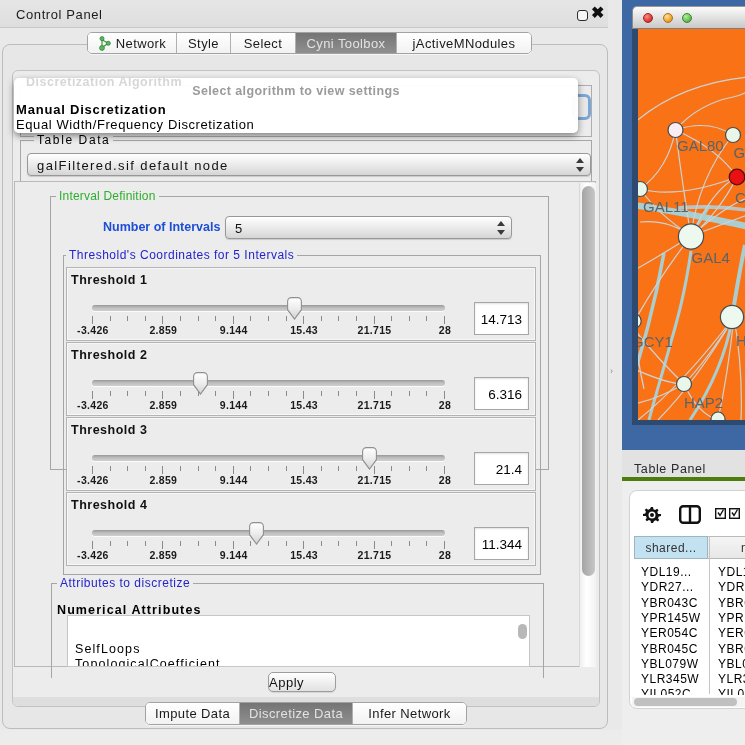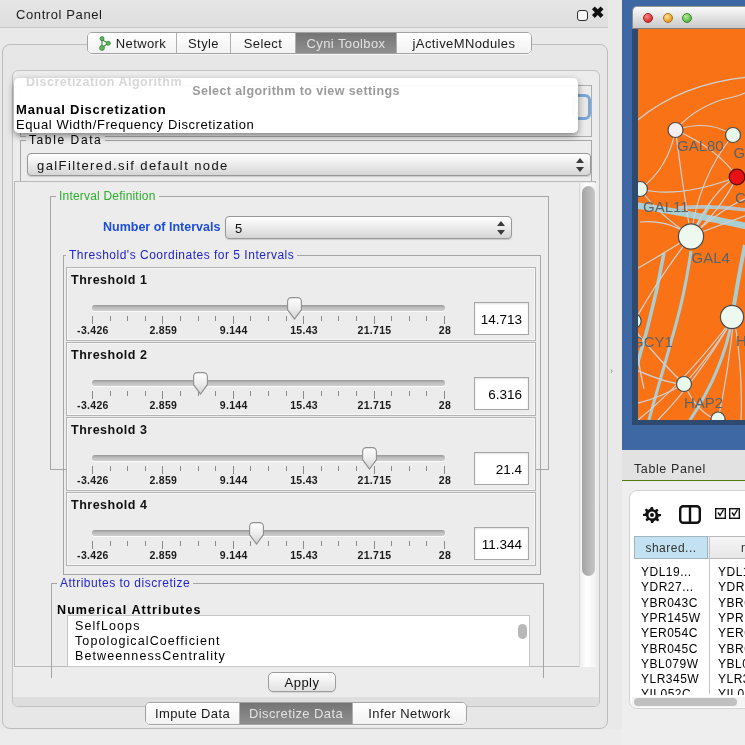--- a/index.html
+++ b/index.html
@@ -63,35 +63,35 @@
   .tlabels { position:absolute; top:56px; left:0; font-size:10.5px; font-weight:bold; color:#1a1a1a; }
   .tlabels span { position:absolute; transform:translateX(-50%); white-space:nowrap; letter-spacing:0.3px; }
   .thumb { position:absolute; top:29px; width:15px; height:23px; }
   .valbox { position:absolute; left:407px; top:34px; width:55px; height:33px; background:#fff; border:1px solid #a6a6a6; box-shadow:inset 0 1px 2px rgba(0,0,0,0.12); }
   .valbox span { position:absolute; right:6px; top:50%; transform:translateY(-50%); font-size:13.5px; color:#000; }
 
   .attrbox { left:36px; top:401px; width:493px; height:95px; border:1px solid #a5a5a5; border-bottom:none; }
   .attrbox>.tlabel { left:5px; color:#2424cc; }
   #numattr { left:42px; top:421px; font-size:12.5px; letter-spacing:1.1px; font-weight:bold; color:#000; }
   #attrlist { left:52px; top:433px; width:463px; height:52px; background:#fff; border:1px solid #c6c6c6; font-size:12.5px; letter-spacing:1.1px; color:#000; overflow:hidden; }
-  #attrlist { padding-top:3px; } #attrlist div { margin-left:7px; height:15px; line-height:15px; }
+  #attrlist { padding-top:26px; } #attrlist div { margin-left:7px; height:15px; line-height:15px; }
   #attrthumb { position:absolute; right:2px; top:8px; width:9px; height:60px; background:#b8b8b8; border-radius:5px; }
 
-  #applybtn { left:268px; top:672px; width:68px; height:20px; border:1px solid #9d9d9d; border-radius:5px; background:linear-gradient(#ffffff,#ededed 60%,#e2e2e2); text-align:center; font-size:13px; letter-spacing:0.5px; color:#111; line-height:19px; box-shadow:0 1px 1px rgba(0,0,0,0.1); }
+  #applybtn { left:268px; top:672px; width:68px; height:20px; border:1px solid #9d9d9d; border-radius:5px; background:linear-gradient(#ffffff,#ededed 60%,#e2e2e2); font-size:13px; letter-spacing:0.5px; color:#111; line-height:19px; box-shadow:0 1px 1px rgba(0,0,0,0.1); }
 
   
   #desktop { left:622px; top:0; width:123px; height:450px; background:#3e68a4; }
   #netwin { left:632px; top:6px; width:113px; height:419px; }
   #nettitle { left:0; top:0; width:113px; height:23px; background:linear-gradient(#fbfbfb,#c9c9c9); border-bottom:1px solid #7e7e7e; border-radius:5px 0 0 0; border-left:1px solid #8a8a8a; border-top:1px solid #999; }
   .tl { position:absolute; top:50%; transform:translateY(-50%); width:10px; height:10px; border-radius:50%; }
   #netleft { left:0; top:23px; width:6px; height:391px; background:#2e4a6e; }
   #netbottom { left:0; top:414px; width:113px; height:5px; background:#2e4a6e; }
   #netcanvas { left:6px; top:23px; width:107px; height:391px; background:#f97316; overflow:hidden; }
 
-  #tpbar { left:622px; top:450px; width:123px; height:31px; background:#e2e2e2; border-bottom:1px solid #4d7c0f; }
+  #tpbar { left:622px; top:450px; width:123px; height:31px; background:#e2e2e2; border-bottom:4px solid #4d7c0f; }
   #tpbar span { position:absolute; left:12px; top:12px; font-size:12.5px; color:#2a2a2a; letter-spacing:0.6px; }
   #tpbg { left:622px; top:481px; width:123px; height:264px; background:#eeeeee; }
   #tablecard { left:629px; top:490px; width:130px; height:219px; background:#fff; border:1px solid #d2d2d2; border-radius:8px 0 0 8px; }
 
   #thead { position:absolute; left:4px; top:45px; width:130px; height:23px; }
   #thc1 { position:absolute; left:0; top:0; width:74px; height:23px; background:#c3e2f1; border:1px solid #9fb6bf; }
   #thc1 span { position:absolute; left:50%; top:50%; transform:translate(-50%,-50%); font-size:12px; letter-spacing:0.5px; color:#333; }
   #thc2 { position:absolute; left:74px; top:0; width:56px; height:23px; background:linear-gradient(#f5f5f5,#e7e7e7); border:1px solid #b9b9b9; border-left:none; }
   #thc2 span { position:absolute; left:33px; top:4px; font-size:12px; color:#333; }
   #trows { position:absolute; left:2px; top:74px; width:130px; height:130px; font-size:12px; letter-spacing:0.5px; color:#000; overflow:hidden; }
@@ -130,21 +130,21 @@
 </div>
 
 <div id="outerpanel" class="abs"></div>
 <div id="innerpanel" class="abs"></div>
 <div id="innerbottom" class="abs"></div>
 
 <div id="dabox" class="abs"></div>
 <div id="focusring" class="abs"></div>
 
 <div class="abs tborder" style="left:20px;top:140px;width:572px;height:42px;">
-  <span class="tlabel" style="left:5px; letter-spacing:1.6px;text-align:right;">Table Data</span>
+  <span class="tlabel" style="left:13px; letter-spacing:1.6px;text-align:right;">Table Data</span>
 </div>
 <div class="combo" style="left:27px;top:153px;width:564px;height:23px;">
     <span class="cv">galFiltered.sif default node</span>
     <span class="ar"></span>
   </div>
 
 <div id="popup" class="abs">
   <div class="p1">Select algorithm to view settings</div>
   <div class="p2">Manual Discretization</div>
   <div class="p3">Equal Width/Frequency Discretization</div>

